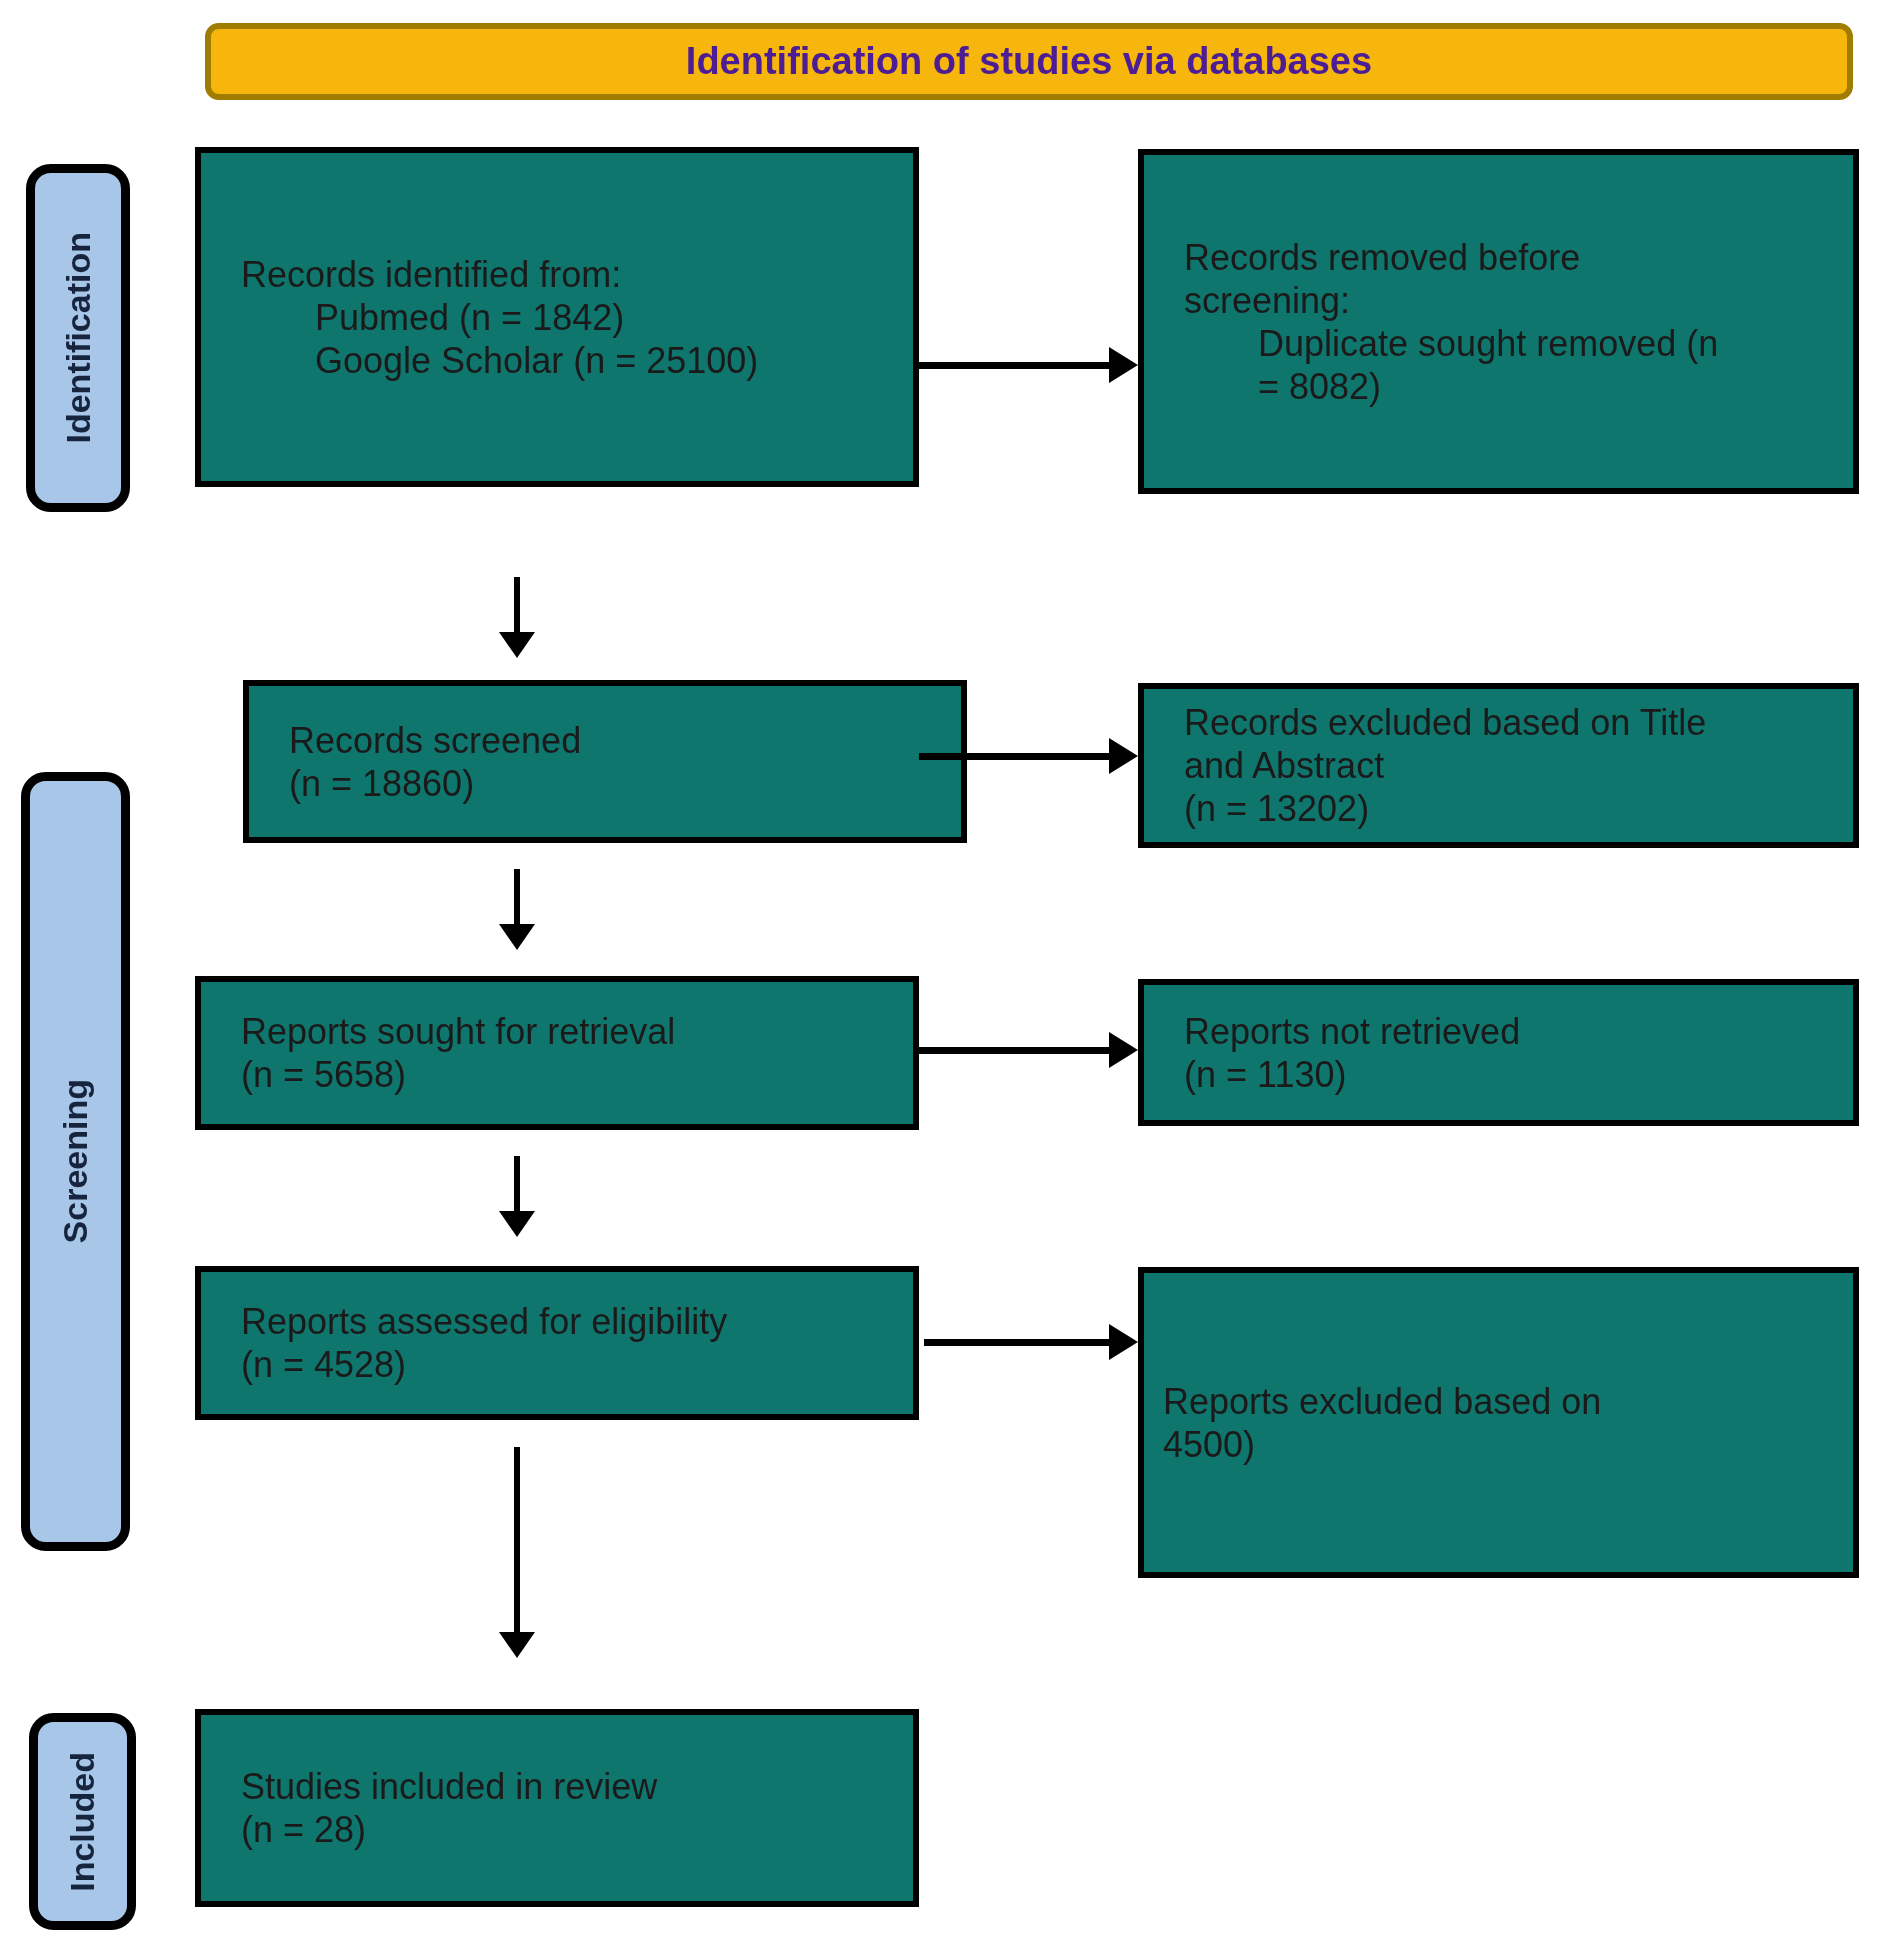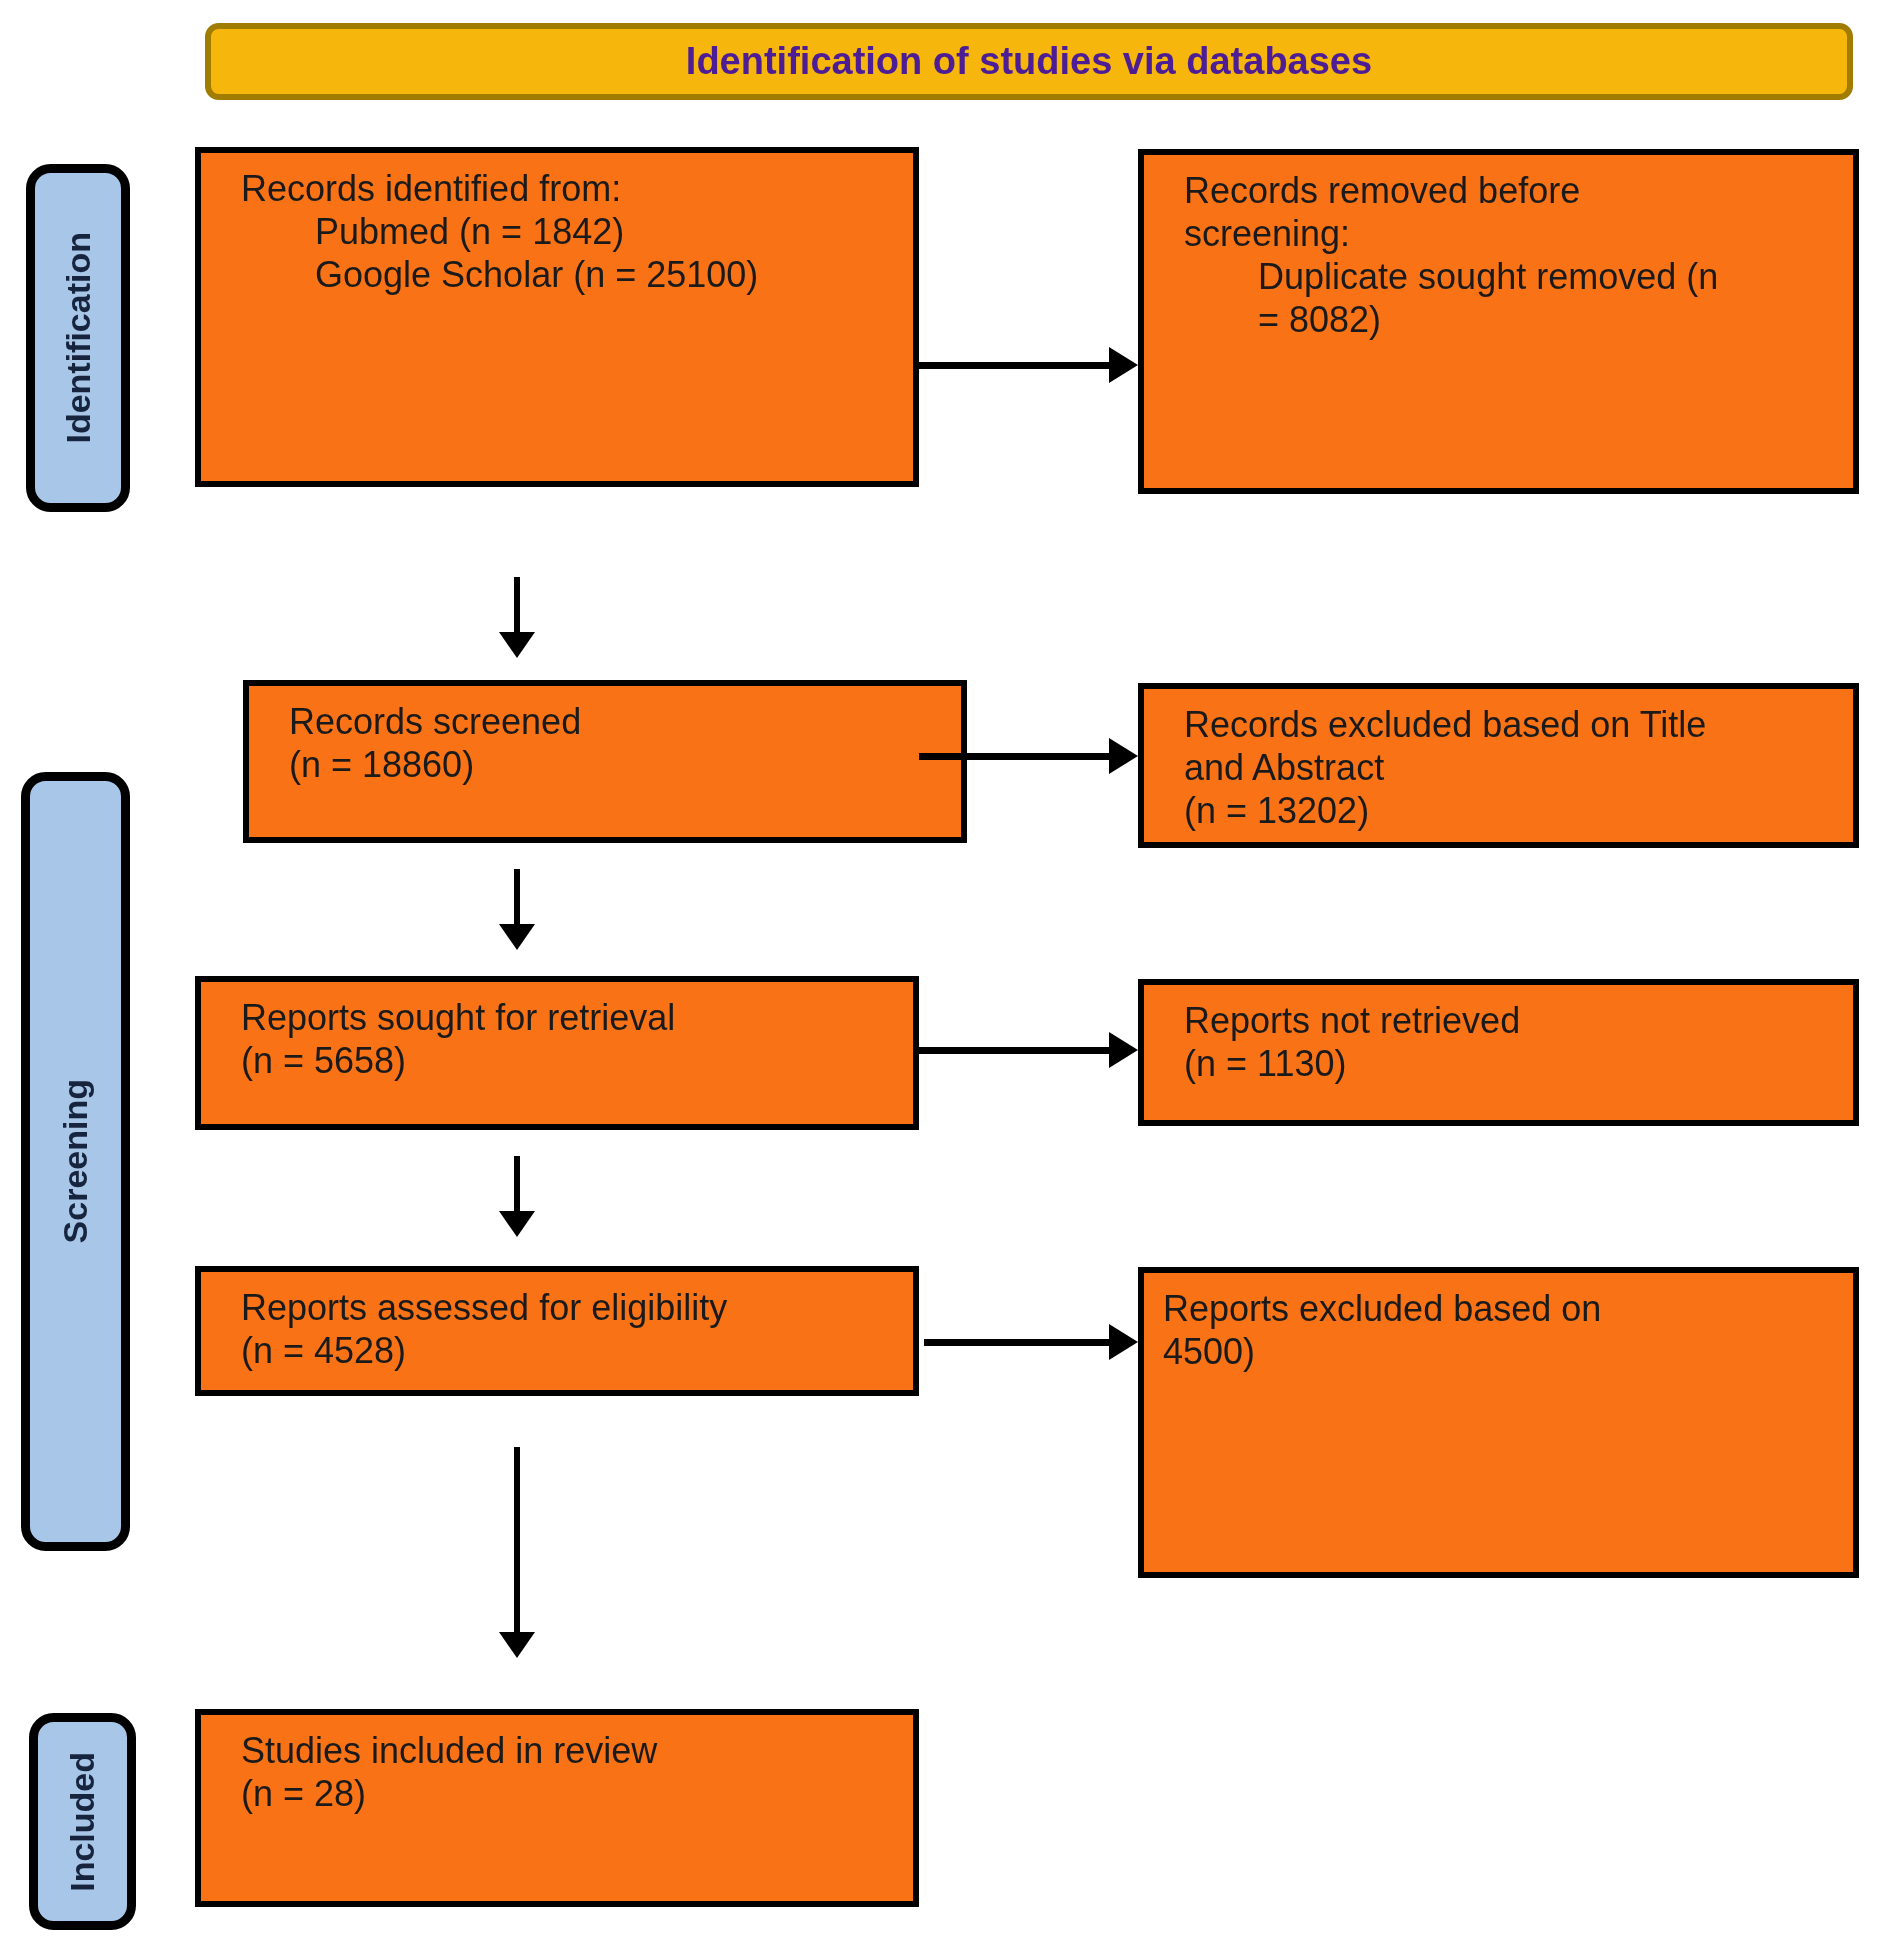--- a/index.html
+++ b/index.html
@@ -40,35 +40,35 @@
     writing-mode:vertical-rl;
     transform:rotate(180deg);
     font-size:34px; font-weight:bold; color:#16243E;
     white-space:nowrap;
   }
   .stage.identification{left:26px; top:164px; width:104px; height:348px;}
   .stage.screening{left:20.5px; top:772px; width:109px; height:779px;}
   .stage.included{left:29px; top:1713px; width:107px; height:217px;}
   .box{
     position:absolute;
-    background:#f97316;
+    background:#0f766e;
     border:6.1px solid var(--box-border);
     box-sizing:border-box;
-    display:flex; flex-direction:column; justify-content:flex-start;
+    display:flex; flex-direction:column; justify-content:center;
     padding:13.7px 20.5px 13.7px 40px;
     font-size:36px; line-height:43px;
   }
   .box .indent{padding-left:74px;}
   .b1{left:195px; top:147px;  width:724px; height:340px;}
   .b2{left:1138px; top:149px; width:721px; height:345px;}
   .b3{left:195px; top:680px;  width:724px; height:163px;margin-left:48px;}
   .b4{left:1138px; top:683px; width:721px; height:165px;}
   .b5{left:195px; top:976px; width:724px; height:154px;}
   .b6{left:1138px; top:979px; width:721px; height:147px;}
-  .b7{left:195px; top:1266px; width:724px; height:130px;}
+  .b7{left:195px; top:1266px; width:724px; height:154px;}
   .b8{left:1138px; top:1267px; width:721px; height:311px;padding-left:19px;}
   .b9{left:195px; top:1709px; width:724px; height:198px;}
   .aline{position:absolute; background:#000;}
   .ahead-down{
     position:absolute; width:0; height:0;
     border-left:18.4px solid transparent;
     border-right:18.4px solid transparent;
     border-top:26px solid #000;
   }
   .ahead-right{

